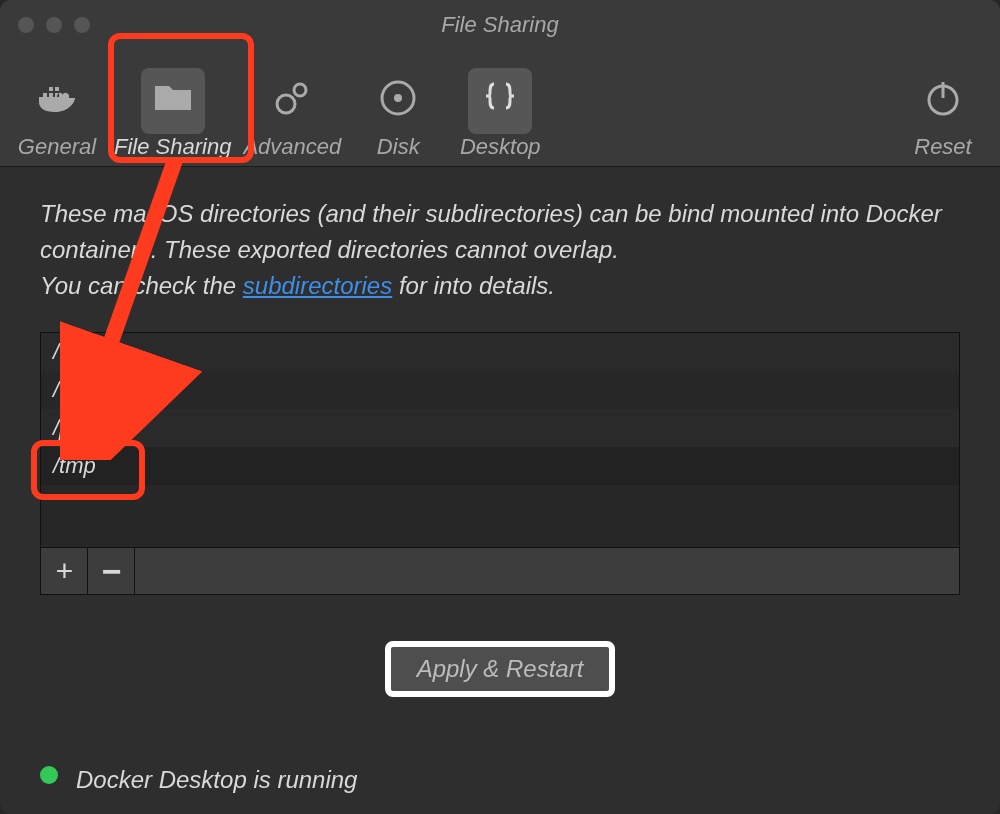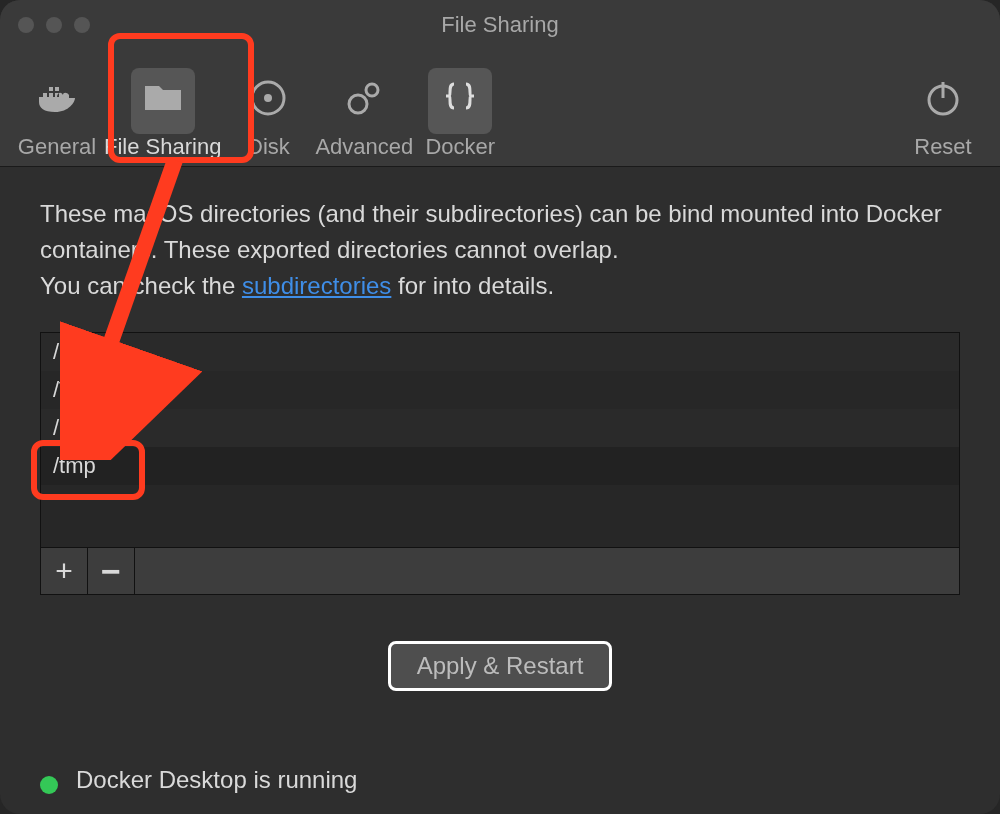--- a/index.html
+++ b/index.html
@@ -43,21 +43,21 @@
     display:flex;align-items:center;justify-content:center;
     color:var(--text-dim);font-size:22px;
     pointer-events:none;
   }
   
   .toolbar{
     height:110px;
     background:var(--tab-bg);
     display:flex;align-items:flex-end;
     padding:0 12px 6px 12px;
-    gap:2px;
+    gap:12px;
     position:relative;
     box-shadow:0 1px 0 #1a1a1a;
   }
   .tab{
     display:flex;flex-direction:column;align-items:center;justify-content:flex-end;
     color:var(--text-dim);font-size:22px;min-width:90px;
     text-align:center;
   }
   .tab .icon{width:48px;height:48px;margin-bottom:6px;
     display:flex;align-items:center;justify-content:center;}
@@ -116,35 +116,36 @@
   
   #arrow{
     position:absolute;pointer-events:none;
     left:60px;top:150px;width:150px;height:310px;
   }
   
   .apply{
     margin-top:46px;display:flex;justify-content:center;
   }
   .applybtn{
-    background:var(--btn-bg);color:#bcbcbc;border:3px solid #ffffff;
+    background:var(--btn-bg);color:#bcbcbc;border:6px solid #ffffff;
     border-radius:8px;padding:8px 26px;font-size:24px;
   }
   
   .status{
-    position:absolute;bottom:20px;left:40px;display:flex;align-items:flex-end;gap:18px;
+    position:absolute;bottom:20px;left:40px;display:flex;align-items:flex-start;gap:18px;
     color:var(--text);font-size:24px;
   }
   .status .dot{width:18px;height:18px;border-radius:50%;background:var(--green);}
   
   .window{
     position:relative;
     width:1000px;height:814px;
-    border-radius:20px;overflow:hidden;
+    border-radius:11px;overflow:hidden;
     background:var(--bg);
+    font-style:italic;
   }
 </style>
 </head>
 <body>
 
 <div class="window">
 
   <div class="titlebar">
     <div class="traffic">
       <div class="tlight"></div>
@@ -175,50 +176,50 @@
             </svg>
       </span>
         </span>
       <span>File Sharing</span>
     </div>
 
     <div class="tab">
       <span class="iconwrap">
           <span class="icon">
         <svg viewBox="0 0 48 48">
+              <circle cx="18" cy="30" r="9" fill="none" stroke="#aaa" stroke-width="3"></circle>
+              <circle cx="32" cy="16" r="6" fill="none" stroke="#aaa" stroke-width="3"></circle>
+            </svg>
+      </span>
+        </span>
+      <span>Advanced</span>
+    </div>
+
+    <div class="tab">
+      <span class="iconwrap">
+          <span class="icon">
+        <svg viewBox="0 0 48 48">
               <circle cx="24" cy="24" r="16" fill="none" stroke="#aaa" stroke-width="3"></circle>
               <circle cx="24" cy="24" r="4"></circle>
             </svg>
       </span>
         </span>
       <span>Disk</span>
     </div>
 
-    <div class="tab">
-      <span class="iconwrap">
-          <span class="icon">
-        <svg viewBox="0 0 48 48">
-              <circle cx="18" cy="30" r="9" fill="none" stroke="#aaa" stroke-width="3"></circle>
-              <circle cx="32" cy="16" r="6" fill="none" stroke="#aaa" stroke-width="3"></circle>
-            </svg>
-      </span>
-        </span>
-      <span>Advanced</span>
-    </div>
-
 
     <div class="tab">
       <span class="iconwrap" style="background:#565656;border-radius:8px;">
           <span class="icon">
         <svg viewBox="0 0 48 48">
               <path d="M18 10c-4 0-4 4-4 8s0 4-4 4c4 0 4 0 4 4s0 8 4 8M30 10c4 0 4 4 4 8s0 4 4 4c-4 0-4 0-4 4s0 8-4 8" fill="none" stroke="#ddd" stroke-width="3"></path>
             </svg>
       </span>
         </span>
-      <span>Docker</span>
+      <span>Desktop</span>
     </div>
 
 
     <div class="tab reset-tab">
       <span class="iconwrap">
           <span class="icon">
         <svg viewBox="0 0 48 48">
               <circle cx="24" cy="26" r="14" fill="none" stroke="#aaa" stroke-width="3"></circle>
               <path d="M24 8v16" stroke="#aaa" stroke-width="3"></path>
             </svg>

